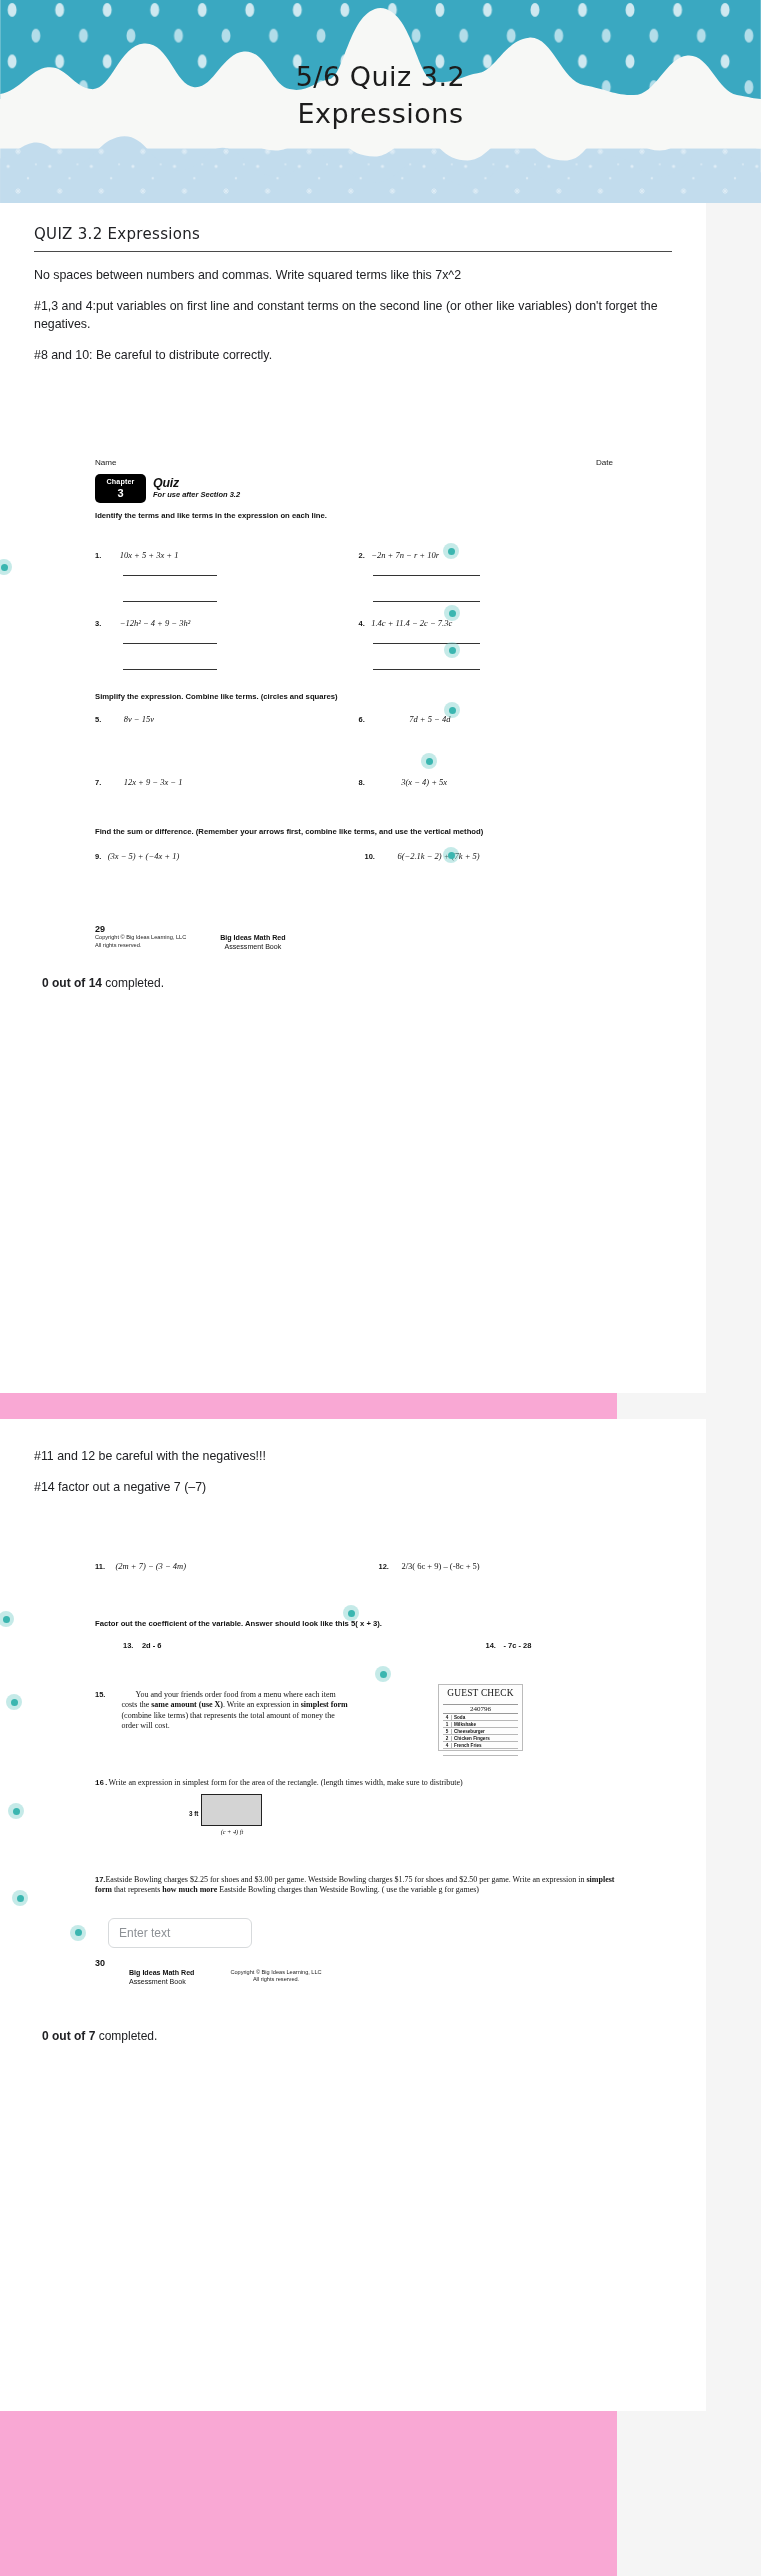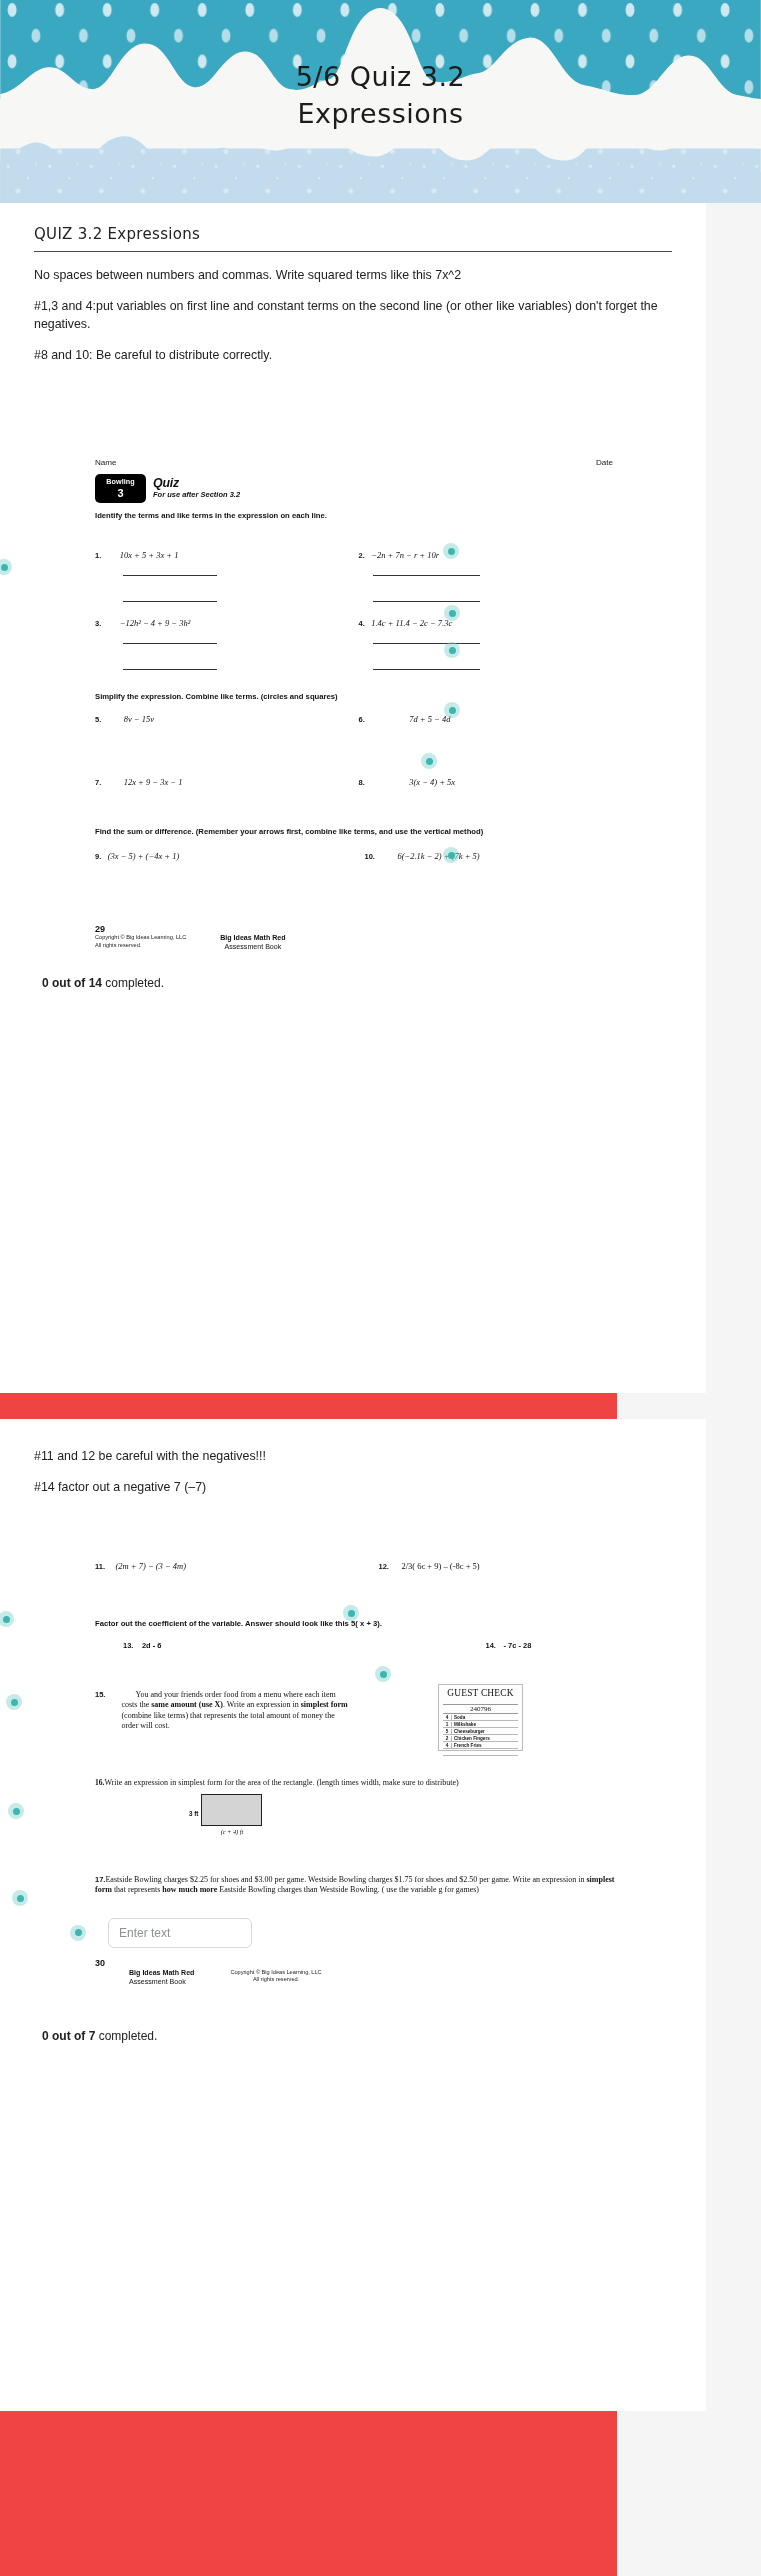--- a/index.html
+++ b/index.html
@@ -3,21 +3,21 @@
 <meta charset="utf-8">
 <style>
   * { box-sizing: border-box; }
   html, body { margin:0; padding:0; }
   body {
     width: 761px;
     background: #f5f5f5;
     font-family: "Liberation Sans", sans-serif;
     color: #202124;
   }
-  .page { position: relative; width: 617px; min-height: 2576px; background:#ef4444; }
+  .page { position: relative; width: 617px; min-height: 2576px; background:#f9a8d4; }
 
   
   .banner { position: relative; width: 761px; height: 203px; overflow: hidden; background:#f7f8f6; }
   .banner svg { position:absolute; top:0; left:0; }
   .banner-title {
     position: absolute; left:0; right:0; top: 58px;
     text-align: center;
     font-family: "DejaVu Sans", sans-serif;
     font-size: 27px;
     line-height: 37px;
@@ -255,21 +255,21 @@
     <p class="instr">#8 and 10: Be careful to distribute correctly.</p>
 
     <div class="worksheet">
       <div class="ws-row-namedate">
         <span>Name</span>
         <span>Date</span>
       </div>
 
       <div class="ws-chapter-row">
         <div class="chapter-badge">
-          <span class="cw">Bowling</span>
+          <span class="cw">Chapter</span>
           <span class="cn">3</span>
         </div>
         <div class="quiz-label">
           <div class="qz">Quiz</div>
           <div class="qs">For use after Section 3.2</div>
         </div>
       </div>
 
       <div class="ws-direction">Identify the terms and like terms in the expression on each line.</div>
 
@@ -316,21 +316,21 @@
         </div>
       </div>
 
       <div class="prob-grid" style="margin-top:45px;">
         <div class="prob-col">
           <span class="prob-num">7.</span>
           <span class="prob-expr" style="margin-left:18px;">12x + 9 − 3x − 1</span>
         </div>
         <div class="prob-col">
           <span class="prob-num">8.</span>
-          <span class="prob-expr" style="margin-left:40px;">3(x − 4) + 5x</span>
+          <span class="prob-expr" style="margin-left:32px;">3(x − 4) + 5x</span>
         </div>
       </div>
 
       <div class="ws-direction wide" style="margin-top:38px;">Find the sum or difference. (Remember your arrows first, combine like terms, and use the vertical method)</div>
 
       <div class="prob-grid" style="margin-top:8px;">
         <div class="prob-col">
           <span class="prob-num">9.</span>
           <span class="prob-expr" style="margin-left:2px;">(3x − 5) + (−4x + 1)</span>
         </div>
@@ -454,21 +454,21 @@
                 <span class="gc-i"></span>
               <span class="gc-p"></span>
                 <span class="gc-p2"></span>
             </div>
           </div>
         </div>
       </div>
 
       <div style="margin: 46px 50px 0 61px;">
         <div style="font-family:'Liberation Serif', serif; font-size:8px; line-height:10.4px;">
-          <b style="font-family:Liberation Serif, serif; font-size:7.5px;">16.</b><span>Write an expression in simplest form for the area of the rectangle.   (length times width, make sure to distribute)</span>
+          <b style="font-family:Liberation Mono, monospace; font-size:7.5px;">16.</b><span>Write an expression in simplest form for the area of the rectangle.   (length times width, make sure to distribute)</span>
         </div>
         <div class="rect-fig">
           <div class="rect-lbl-l">3 ft</div>
           <div>
             <div class="rect-box"></div>
             <div class="rect-lbl-b">(c + 4) ft</div>
           </div>
         </div>
       </div>
 

